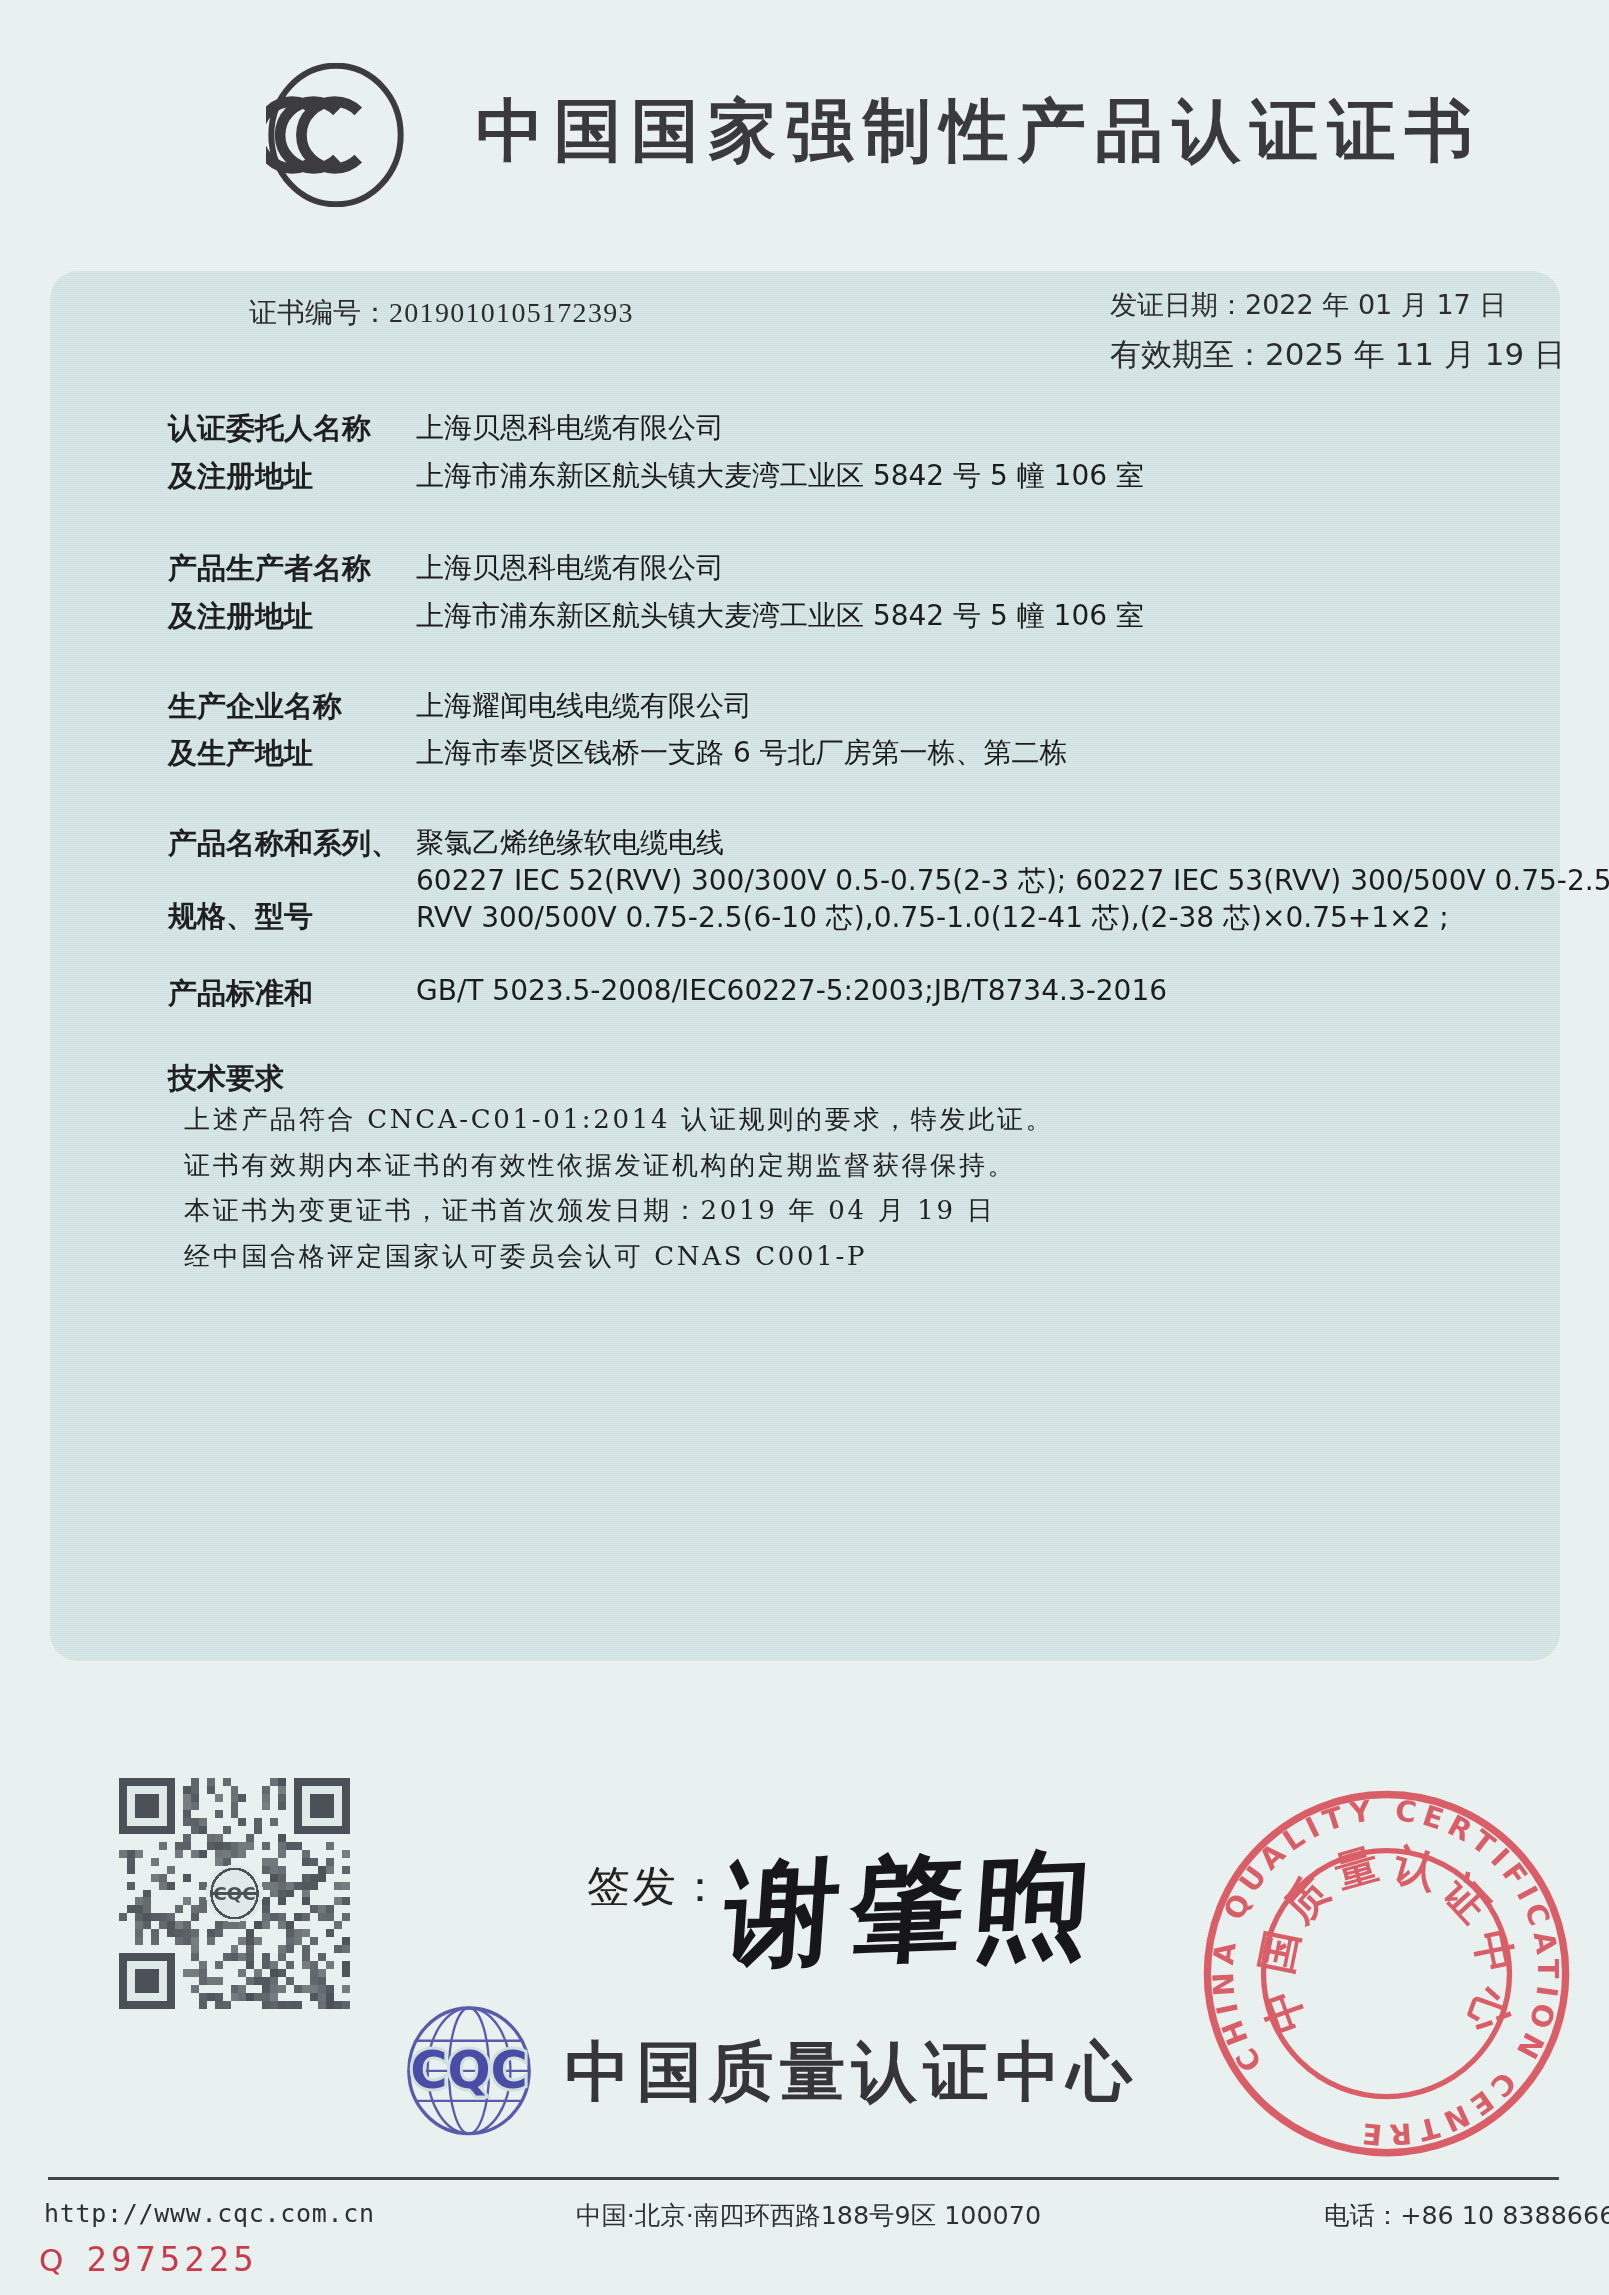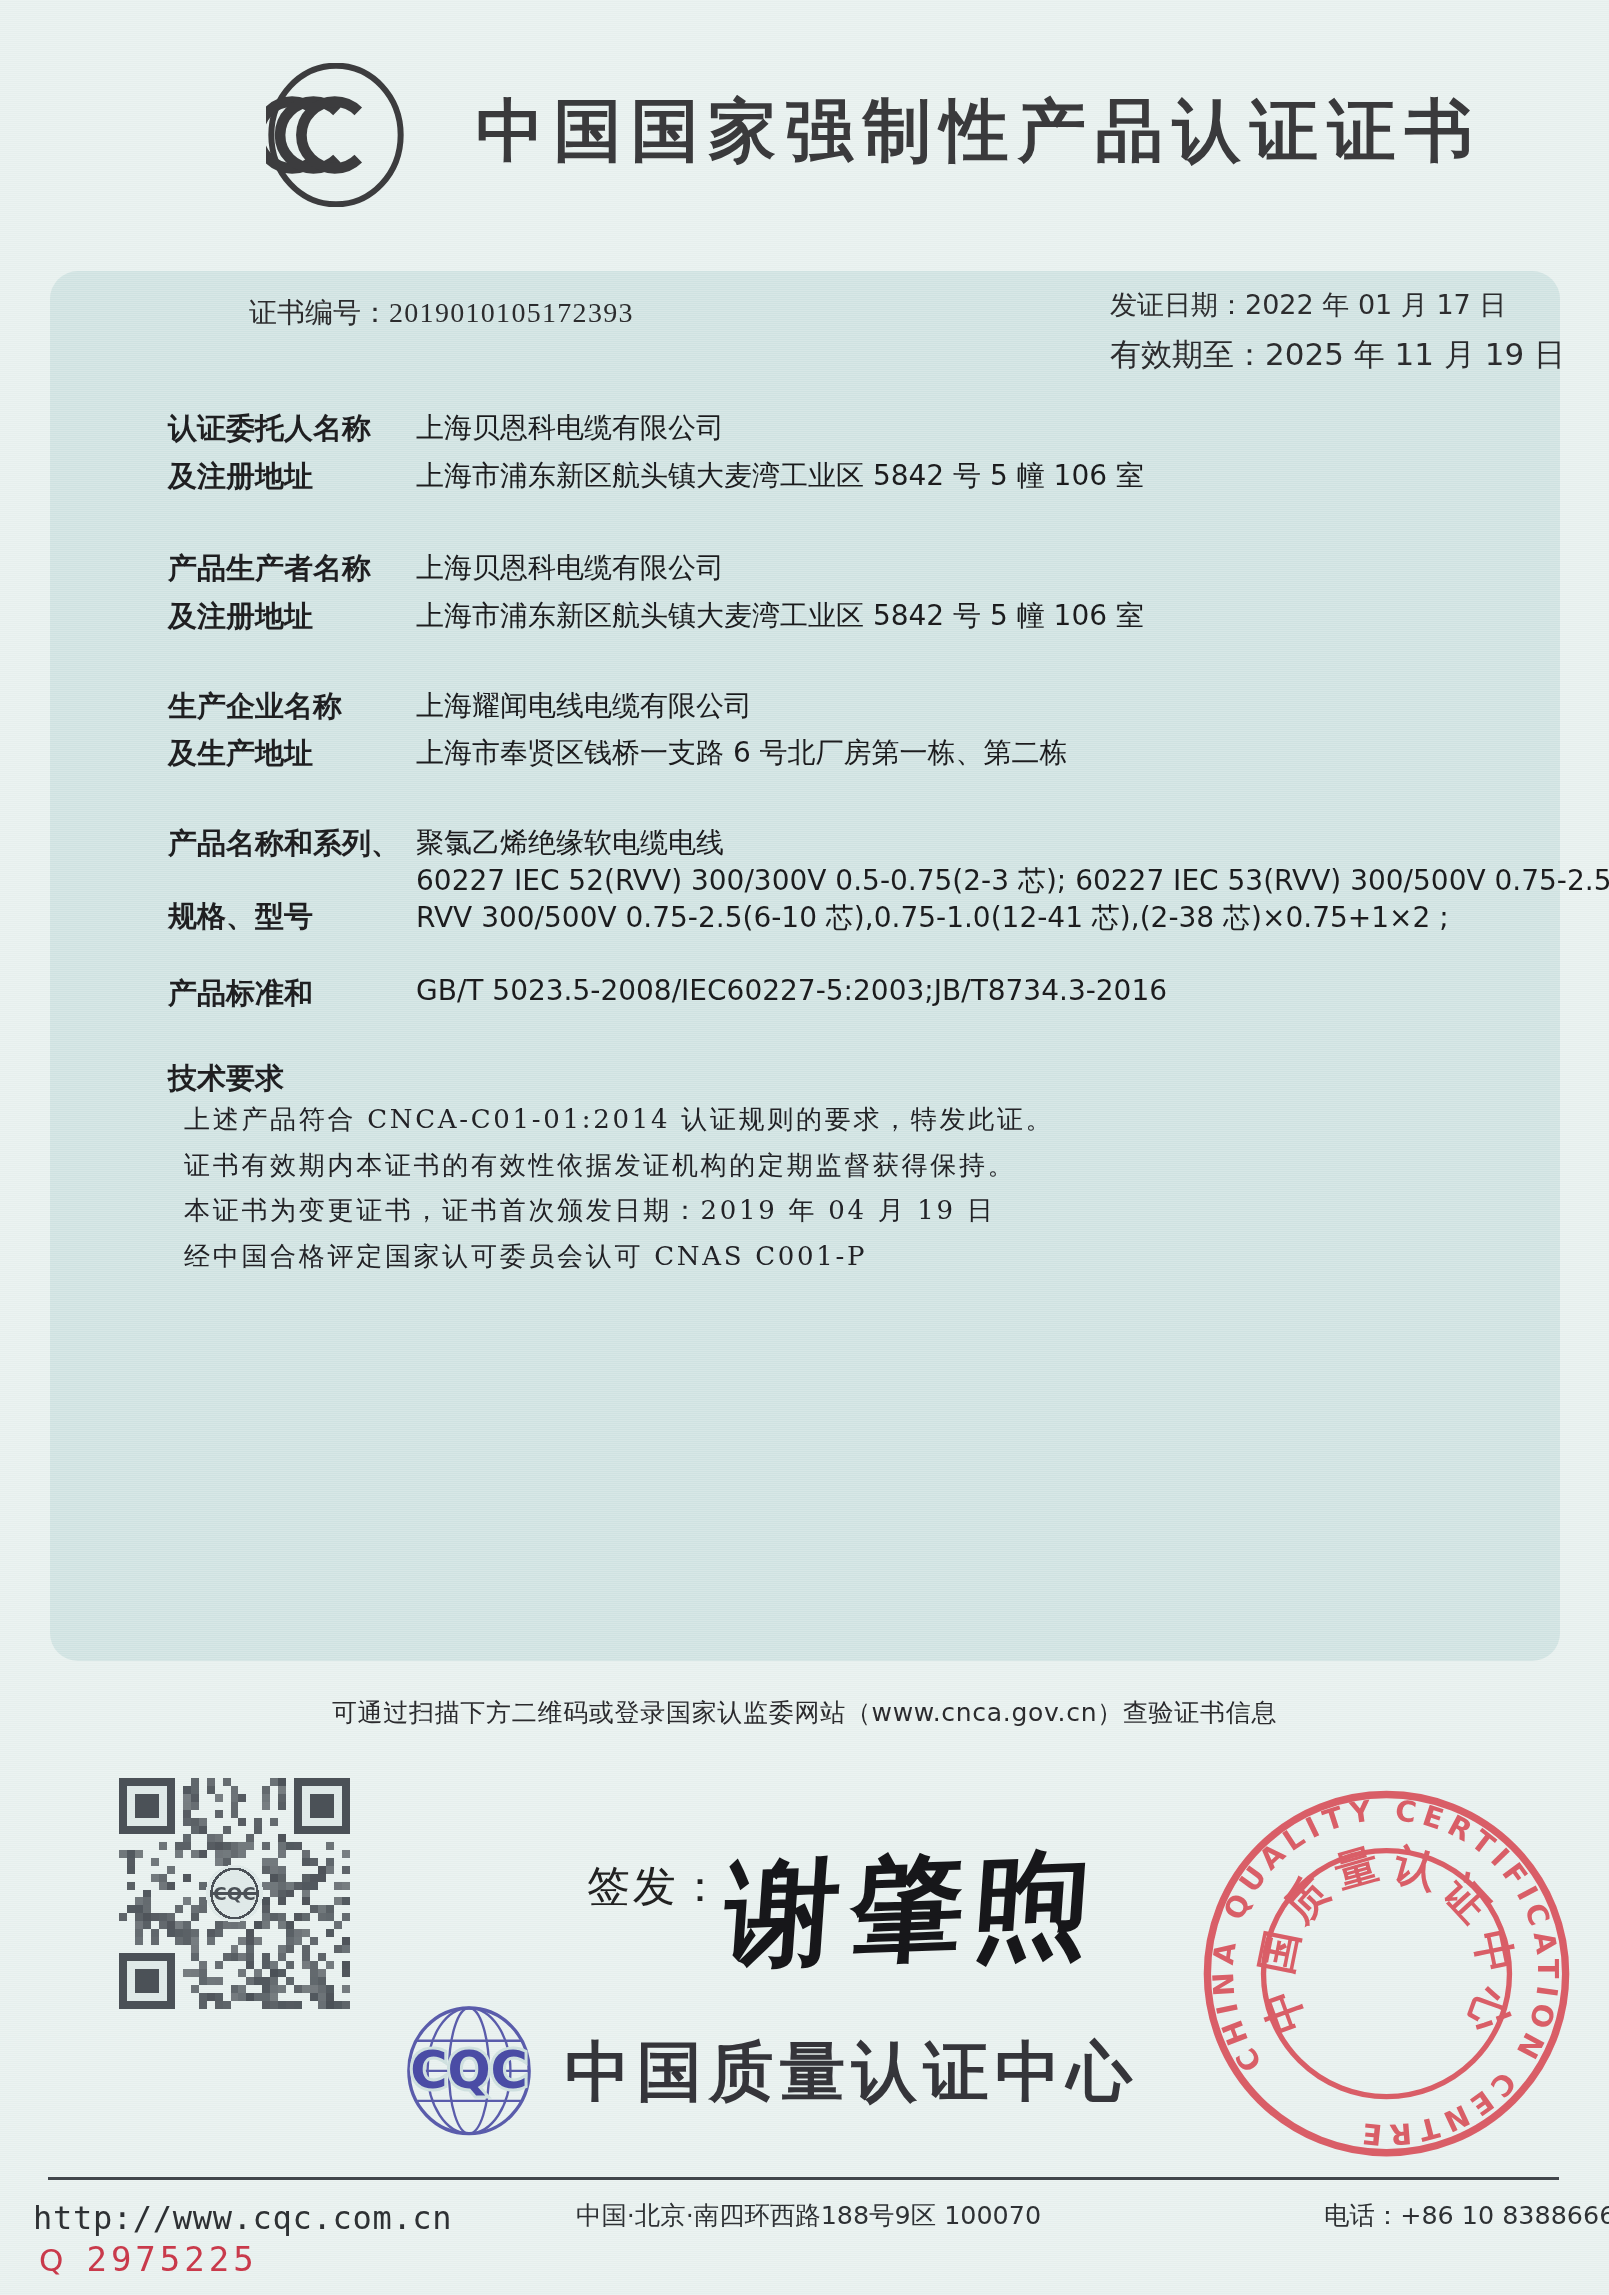--- a/index.html
+++ b/index.html
@@ -51,21 +51,21 @@
   
   .sign-label{left:587px;top:1858px;font-size:43px;letter-spacing:2.7px;color:#222;}
   .signature{left:725px;top:1832px;font-size:115px;font-family:"DejaVu Serif", serif;font-weight:bold;color:#17171a;letter-spacing:9.4px;transform:rotate(-2deg) skewX(-6deg);white-space:nowrap;}
   
   .cqc-logo{left:398px;top:2004px;width:142px;height:135px;}
   .org-name{left:565px;top:2028px;font-size:65px;font-weight:bold;letter-spacing:6.7px;color:#35353a;white-space:nowrap;}
   
   .stamp{left:1186px;top:1765px;width:401px;height:420px;opacity:.92;}
   
   .foot-line{left:48px;top:2177px;width:1511px;height:2.7px;background:#41464b;}
-  .foot-web{left:33px;top:2199px;font-size:32px;font-family:"DejaVu Sans Mono", monospace;color:#2e3134;letter-spacing:0.7px;}
+  .foot-web{left:44px;top:2199px;font-size:25px;font-family:"DejaVu Sans Mono", monospace;color:#2e3134;letter-spacing:0.7px;}
   .foot-addr{left:576px;top:2199px;font-size:25.4px;color:#2e3134;white-space:nowrap;}
   .foot-phone{left:1324px;top:2199px;font-size:25.4px;color:#2e3134;white-space:nowrap;}
   .serial{left:39px;top:2239px;color:#c93a4b;white-space:nowrap;}
   .serial .q{font-size:31px;vertical-align:baseline;letter-spacing:0;}
   .serial .n{font-size:34px;font-family:"DejaVu Sans Mono", monospace;letter-spacing:4px;margin-left:23px;}
 </style>
 </head>
 <body>
 
 <div class="page">
@@ -110,21 +110,20 @@
 
   <div class="abs flabel l1-b5">产品标准和</div>
   <div class="abs fvalue v1-b5">GB/T 5023.5-2008/IEC60227-5:2003;JB/T8734.3-2016</div>
   <div class="abs flabel l2-b5">技术要求</div>
 
   <div class="abs stmt s0">上述产品符合 CNCA-C01-01:2014 认证规则的要求，特发此证。</div>
   <div class="abs stmt s1">证书有效期内本证书的有效性依据发证机构的定期监督获得保持。</div>
   <div class="abs stmt s2">本证书为变更证书，证书首次颁发日期：2019 年 04 月 19 日</div>
   <div class="abs stmt s3">经中国合格评定国家认可委员会认可 CNAS C001-P</div>
 
-  <div class="abs verify">可通过扫描下方二维码或登录国家认监委网站（www.cnca.gov.cn）查验证书信息</div>
 
   <div class="abs qr">
     <svg id="qrsvg" viewBox="0 0 29 29" width="231" height="231" shape-rendering="crispEdges">
         <rect x="9" y="0" width="1" height="1" fill="#4b5157" opacity="0.87"></rect>
         <rect x="11" y="0" width="1" height="1" fill="#4b5157" opacity="0.82"></rect>
         <rect x="13" y="0" width="1" height="1" fill="#4b5157" opacity="0.83"></rect>
         <rect x="19" y="0" width="1" height="1" fill="#4b5157" opacity="0.80"></rect>
         <rect x="20" y="0" width="1" height="1" fill="#4b5157" opacity="0.99"></rect>
         <rect x="8" y="1" width="1" height="1" fill="#4b5157" opacity="0.96"></rect>
         <rect x="9" y="1" width="1" height="1" fill="#4b5157" opacity="0.87"></rect>

